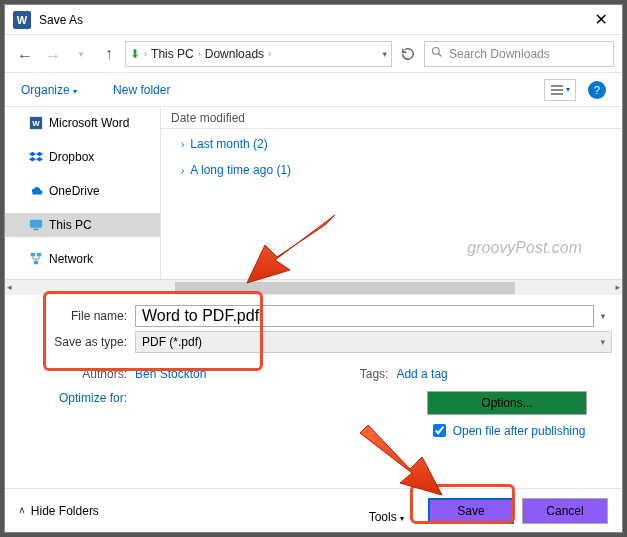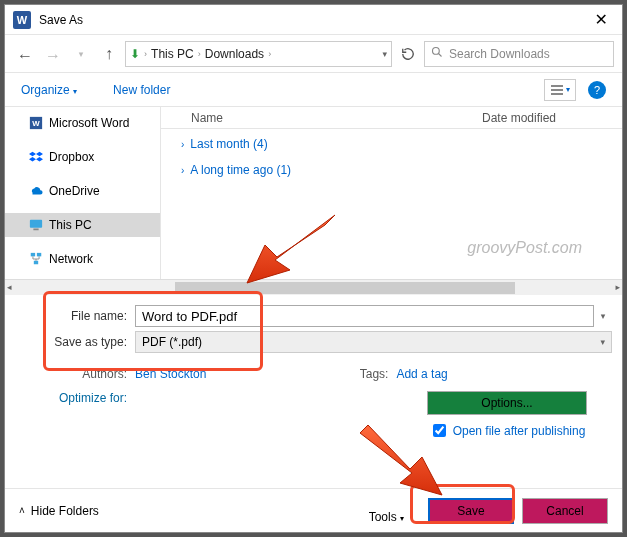--- a/index.html
+++ b/index.html
@@ -55,41 +55,41 @@
 .filehead { display: flex; height: 22px; border-bottom: 1px solid #e5e5e5; padding: 0 10px; color: #555; align-items: center; }
 .filehead .col-name { flex: 1; padding-left: 20px; }
 .filegroup { padding: 8px 10px 4px 20px; color: #0066cc; display: flex; align-items: center; gap: 6px; cursor: pointer; }
 .watermark { position: absolute; right: 40px; bottom: 22px; color: #bbb; font-size: 16px; font-style: italic; }
 .scrollh { height: 16px; background: #f0f0f0; border-top: 1px solid #ddd; position: relative; }
 .scrollh .thumb { position: absolute; left: 6px; top: 2px; height: 12px; width: 260px; background: #ccc; }
 .scrollh .arr { position: absolute; top: 2px; font-size: 9px; color: #666; }
 .form { padding: 10px 10px 6px 10px; font-size: 12px; }
 .formrow { display: flex; align-items: center; margin-bottom: 4px; }
 .formlabel { width: 120px; text-align: right; padding-right: 8px; color: #333; }
-.forminput { flex: 1; height: 22px; border: 1px solid #aaa; padding: 0 6px; font-size: 13px; }
+.forminput { flex: 1; height: 22px; border: 1px solid #aaa; padding: 0 6px; font-size: 16px; }
 .formselect { flex: 1; height: 22px; border: 1px solid #ccc; padding: 0 6px; background: #eee; font-size: 12px; display: flex; align-items: center; justify-content: space-between; }
 .metarow { display: flex; padding: 4px 10px; font-size: 12px; }
 .metalabel { width: 120px; text-align: right; padding-right: 8px; color: #555; }
 .metalink { color: #0066cc; }
 .optrow { display: flex; padding: 6px 10px; font-size: 12px; }
 .optleft { display: flex; }
 .optlabel { width: 120px; text-align: right; padding-right: 8px; color: #0369a1; }
 .radios { color: #0066cc; }
 .radioline { display: flex; align-items: flex-start; gap: 4px; margin-bottom: 4px; }
 .optright { margin-left: auto; width: 210px; }
 .optbtn { width: 160px; height: 24px; border: 1px solid #aaa; background: #15803d; text-align: center; line-height: 22px; margin: 0 auto 6px auto; cursor: pointer; }
 .chkline { display: flex; align-items: center; gap: 4px; color: #0066cc; justify-content: center; }
 .footer {
   margin-top: auto; display: flex; align-items: center; height: 44px;
   padding: 0 14px; border-top: 1px solid #e5e5e5; font-size: 12px;
 }
 .hidefolders { display: flex; align-items: center; gap: 6px; cursor: pointer; }
 .footer .spacer { flex: 1; }
 .toolsdd { margin-right: 16px; cursor: pointer; margin-top: 12px; }
-.btn { width: 86px; height: 26px; border: 1px solid #aaa; background: #be185d; margin-left: 8px; text-align: center; line-height: 24px; cursor: pointer; }
+.btn { width: 86px; height: 26px; border: 1px solid #aaa; background: #8b5cf6; margin-left: 8px; text-align: center; line-height: 24px; cursor: pointer; }
 .btn.primary { border: 2px solid #0066cc; line-height: 22px; }
 
 
 .hl { position: absolute; border: 3px solid #f24a2c; border-radius: 6px; pointer-events: none; }
 .hl1 { left: 38px; top: 286px; width: 220px; height: 80px; }
 .hl2 { left: 405px; top: 479px; width: 105px; height: 40px; }
 
 
 .arrow { position: absolute; pointer-events: none; }
 .arrow svg { display: block; }
@@ -190,26 +190,25 @@
               <rect x="2" y="1" width="5" height="4" fill="#3ba7e0"></rect>
               <rect x="9" y="1" width="5" height="4" fill="#3ba7e0"></rect>
               <rect x="5.5" y="10" width="5" height="4" fill="#3ba7e0"></rect>
               <path stroke="#888" fill="none" d="M4.5 5v3h7V5M8 8v2"></path>
             </svg></span>
         <span>Network</span>
       </div>
     </div>
     <div class="filepane">
       <div class="filehead">
-        <span class="col-name">Name</span>
         <span style="width:130px">Date modified</span>
       </div>
       <div class="filegroup">
         <span style="font-size:10px">›</span>
-        <span>Last month (4)</span>
+        <span>Last month (2)</span>
       </div>
       <div class="filegroup">
         <span style="font-size:10px">›</span>
         <span>A long time ago (1)</span>
       </div>
       <div class="watermark">groovyPost.com</div>
     </div>
   </div>
 
   <div class="scrollh">

